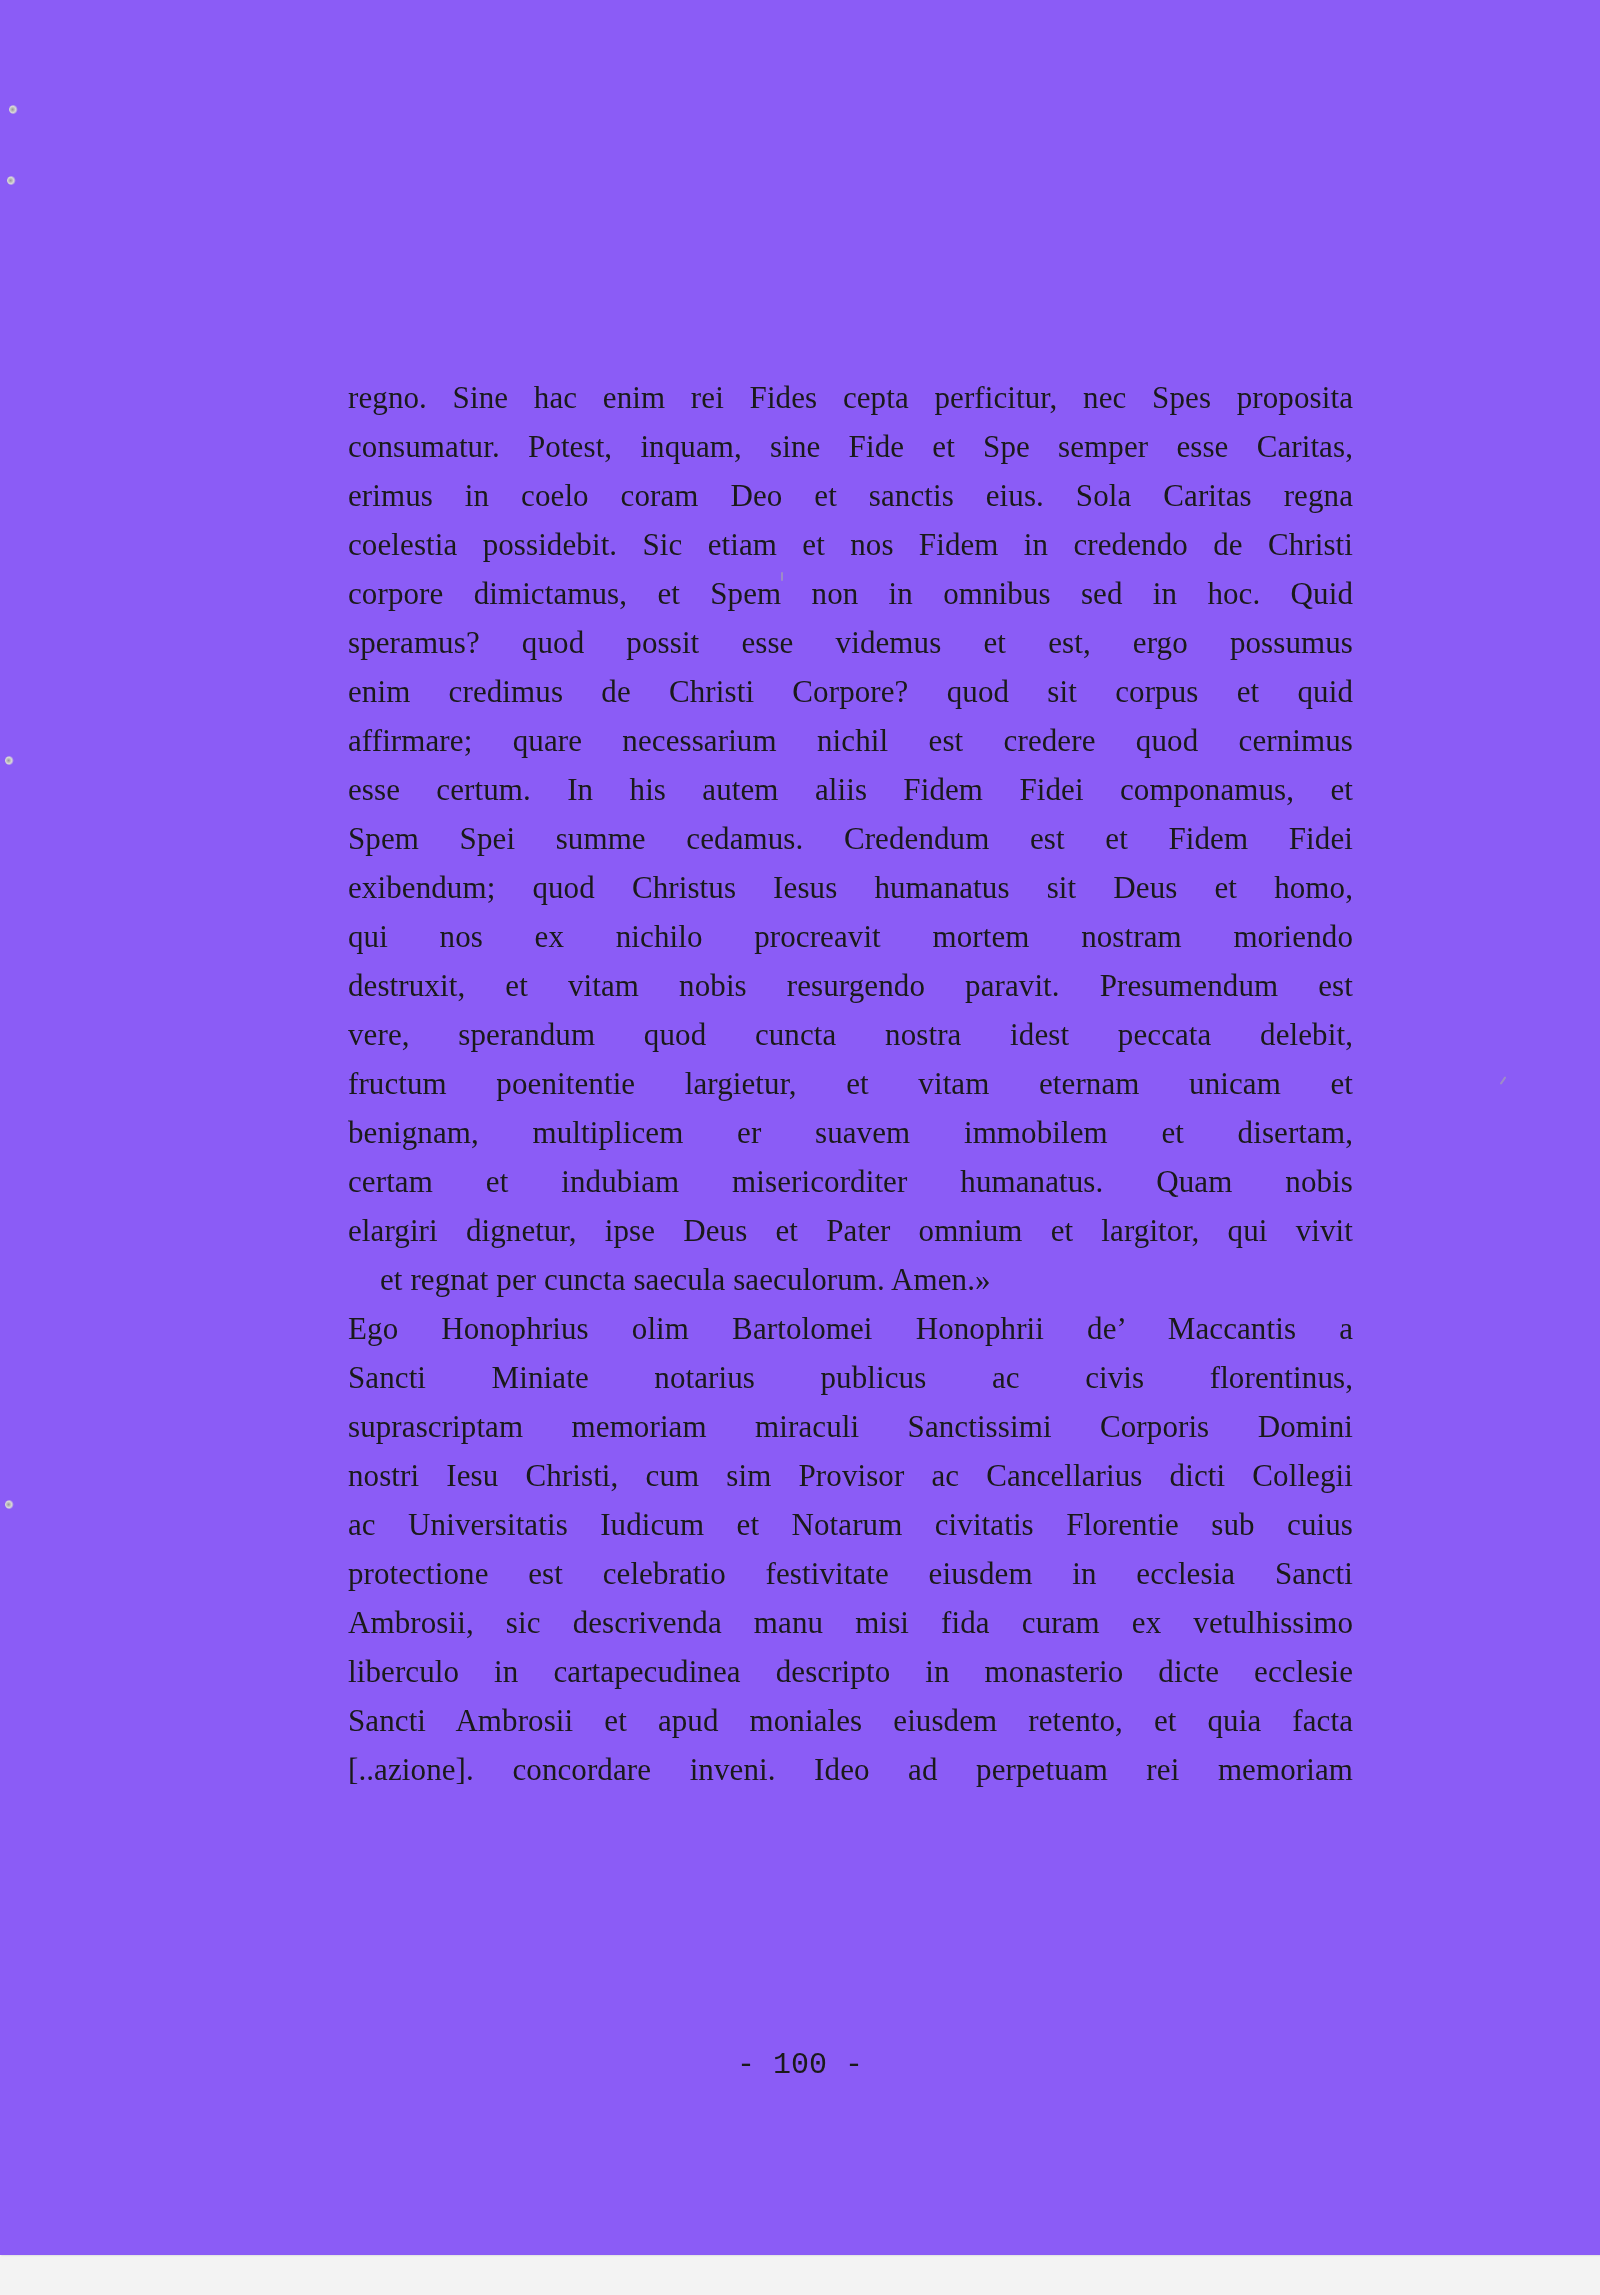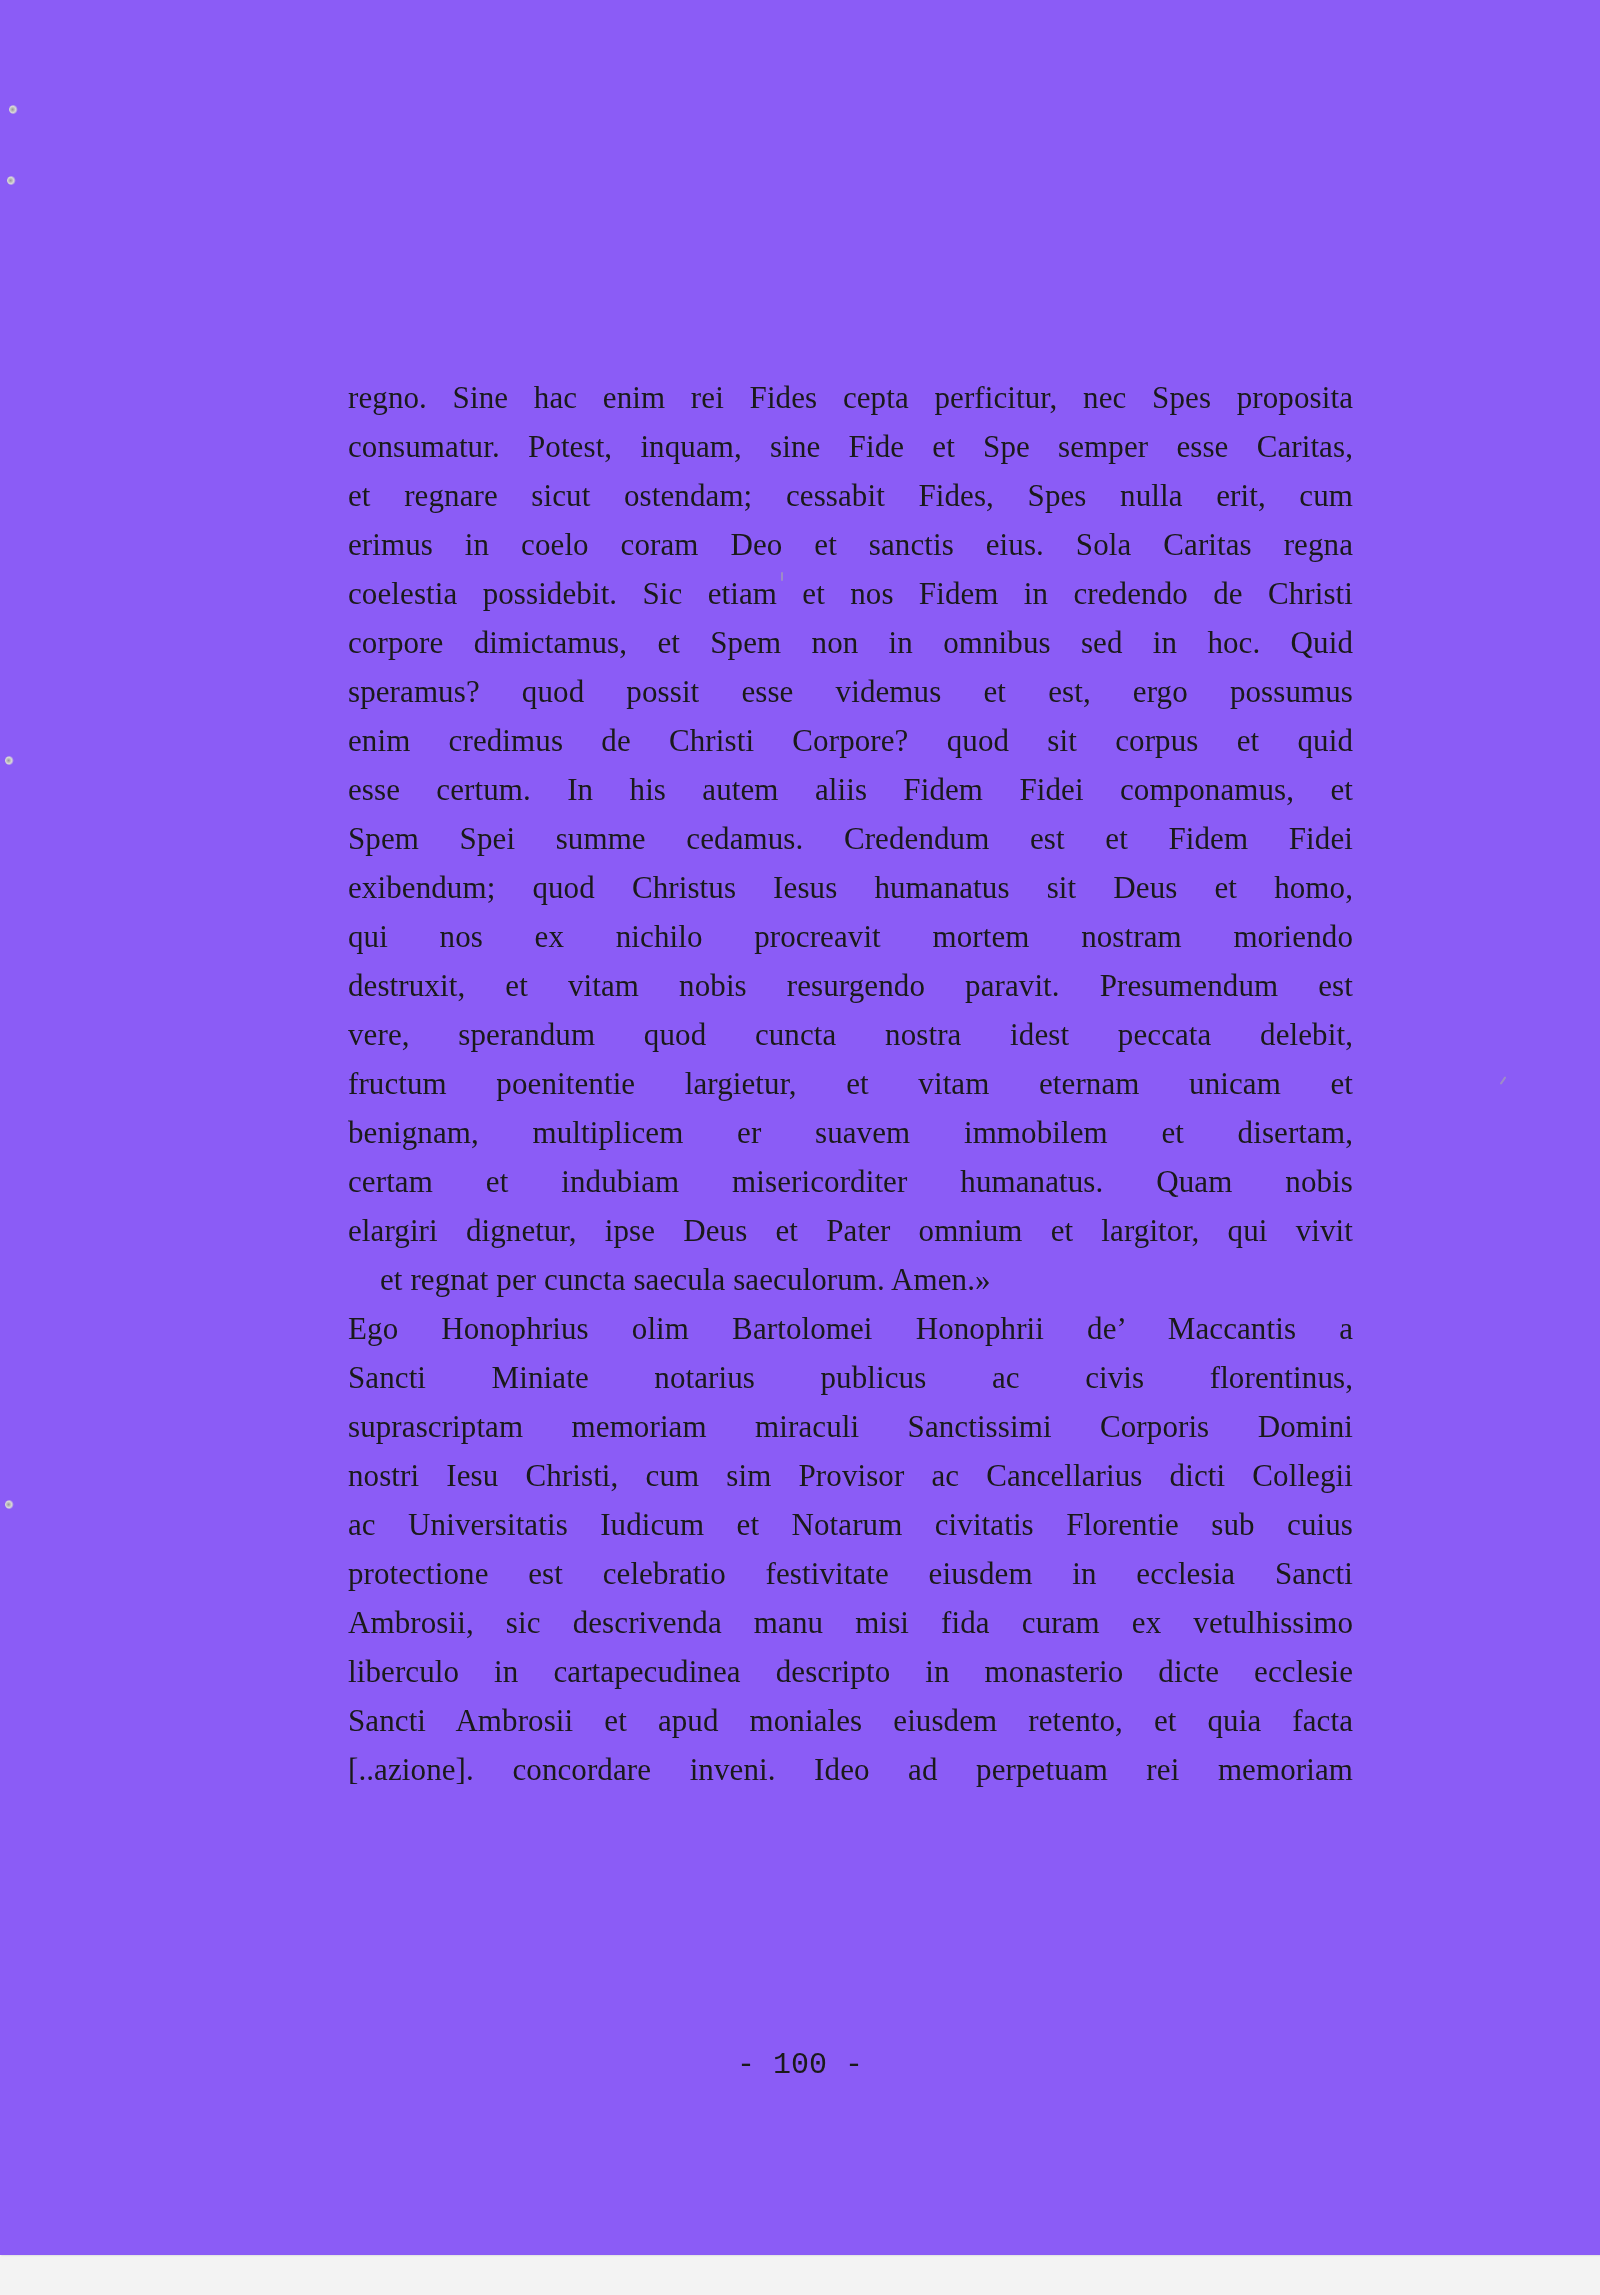--- a/index.html
+++ b/index.html
@@ -45,26 +45,26 @@
   <div class="punch" style="left:9.2px;top:105px;"></div>
   <div class="punch" style="left:6.6px;top:176px;"></div>
   <div class="punch" style="left:5.2px;top:756px;"></div>
   <div class="punch" style="left:5.2px;top:1500px;"></div>
   <div class="speck" style="left:781px;top:572px;"></div>
   <div class="speck" style="left:1502px;top:1076px;transform:rotate(35deg);"></div>
 
   <div class="text-block" id="body-text">
       <div class="line"><span class="txt">regno. Sine hac enim rei Fides cepta perficitur, nec Spes proposita</span></div>
       <div class="line"><span class="txt">consumatur. Potest, inquam, sine Fide et Spe semper esse Caritas,</span></div>
-      <div class="line"><span class="txt">et regnare sicut ostendam; cessabit Fides, Spes nulla erit, cum</span></div>
       <div class="line"><span class="txt">erimus in coelo coram Deo et sanctis eius. Sola Caritas regna</span></div>
       <div class="line"><span class="txt">coelestia possidebit. Sic etiam et nos Fidem in credendo de Christi</span></div>
       <div class="line"><span class="txt">corpore dimictamus, et Spem non in omnibus sed in hoc. Quid</span></div>
       <div class="line"><span class="txt">speramus? quod possit esse videmus et est, ergo possumus</span></div>
       <div class="line"><span class="txt">enim credimus de Christi Corpore? quod sit corpus et quid</span></div>
+      <div class="line"><span class="txt">affirmare; quare necessarium nichil est credere quod cernimus</span></div>
       <div class="line"><span class="txt">esse certum. In his autem aliis Fidem Fidei componamus, et</span></div>
       <div class="line"><span class="txt">Spem Spei summe cedamus. Credendum est et Fidem Fidei</span></div>
       <div class="line"><span class="txt">exibendum; quod Christus Iesus humanatus sit Deus et homo,</span></div>
       <div class="line"><span class="txt">qui nos ex nichilo procreavit mortem nostram moriendo</span></div>
       <div class="line"><span class="txt">destruxit, et vitam nobis resurgendo paravit. Presumendum est</span></div>
       <div class="line"><span class="txt">vere, sperandum quod cuncta nostra idest peccata delebit,</span></div>
       <div class="line"><span class="txt">fructum poenitentie largietur, et vitam eternam unicam et</span></div>
       <div class="line"><span class="txt">benignam, multiplicem er suavem immobilem et disertam,</span></div>
       <div class="line"><span class="txt">certam et indubiam misericorditer humanatus. Quam nobis</span></div>
       <div class="line"><span class="txt">elargiri dignetur, ipse Deus et Pater omnium et largitor, qui vivit</span></div>

